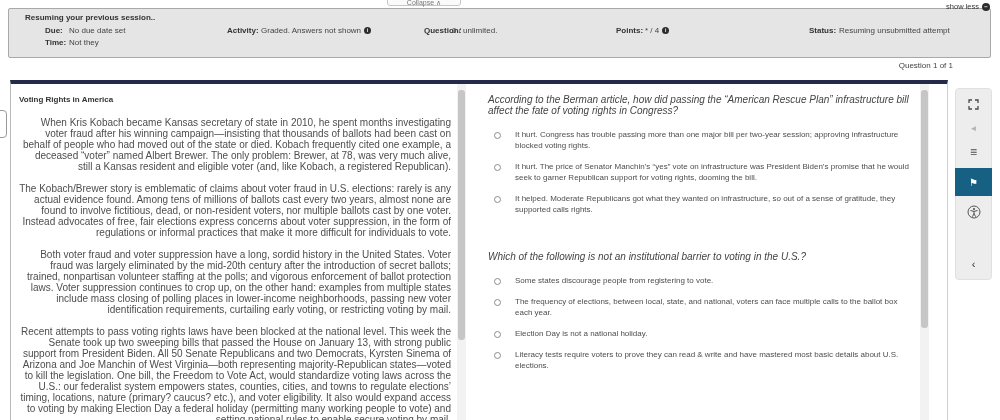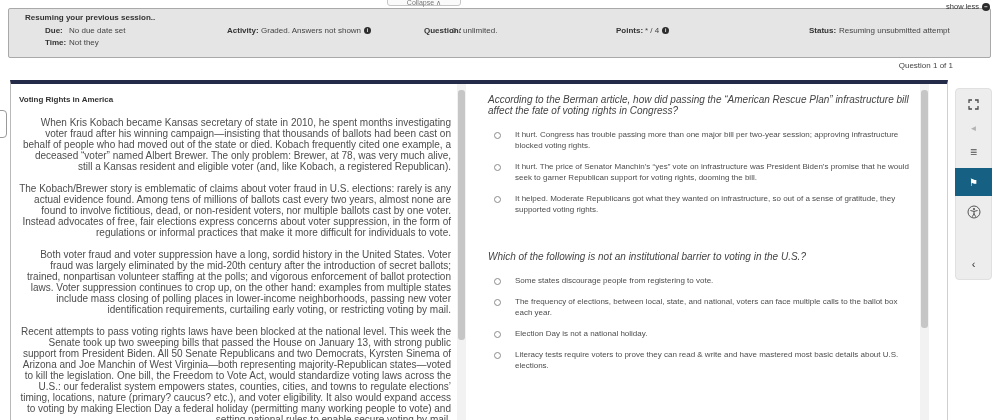--- a/index.html
+++ b/index.html
@@ -124,21 +124,21 @@
     <div class="option">
       <span class="radio"></span>
       <span class="opt-text">It hurt. Congress has trouble passing more than one major bill per two-year session; approving infrastructure blocked voting rights.</span>
     </div>
     <div class="option">
       <span class="radio"></span>
       <span class="opt-text">It hurt. The price of Senator Manchin’s “yes” vote on infrastructure was President Biden’s promise that he would seek to garner Republican support for voting rights, dooming the bill.</span>
     </div>
     <div class="option">
       <span class="radio"></span>
-      <span class="opt-text">It helped. Moderate Republicans got what they wanted on infrastructure, so out of a sense of gratitude, they supported voting rights.</span>
+      <span class="opt-text">It helped. Moderate Republicans got what they wanted on infrastructure, so out of a sense of gratitude, they supported calls rights.</span>
     </div>
 
     <div class="q-prompt q2">Which of the following is not an institutional barrier to voting in the U.S.?</div>
 
     <div class="option">
       <span class="radio"></span>
       <span class="opt-text">Some states discourage people from registering to vote.</span>
     </div>
     <div class="option">
       <span class="radio"></span>

